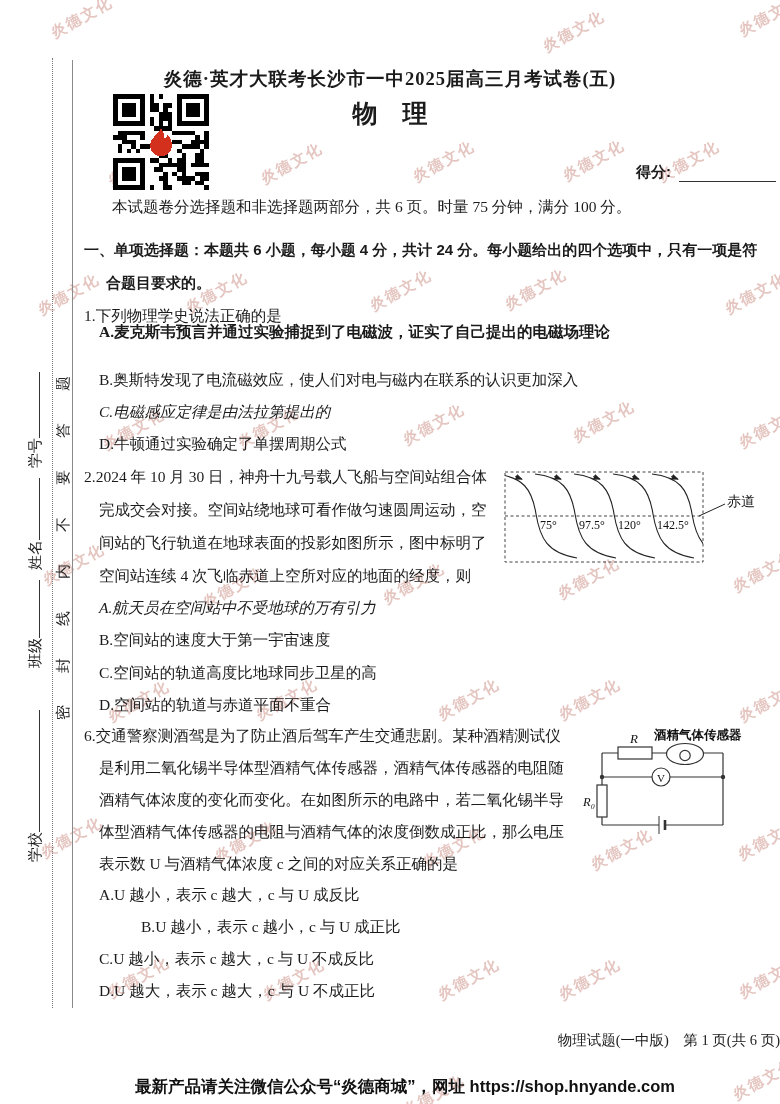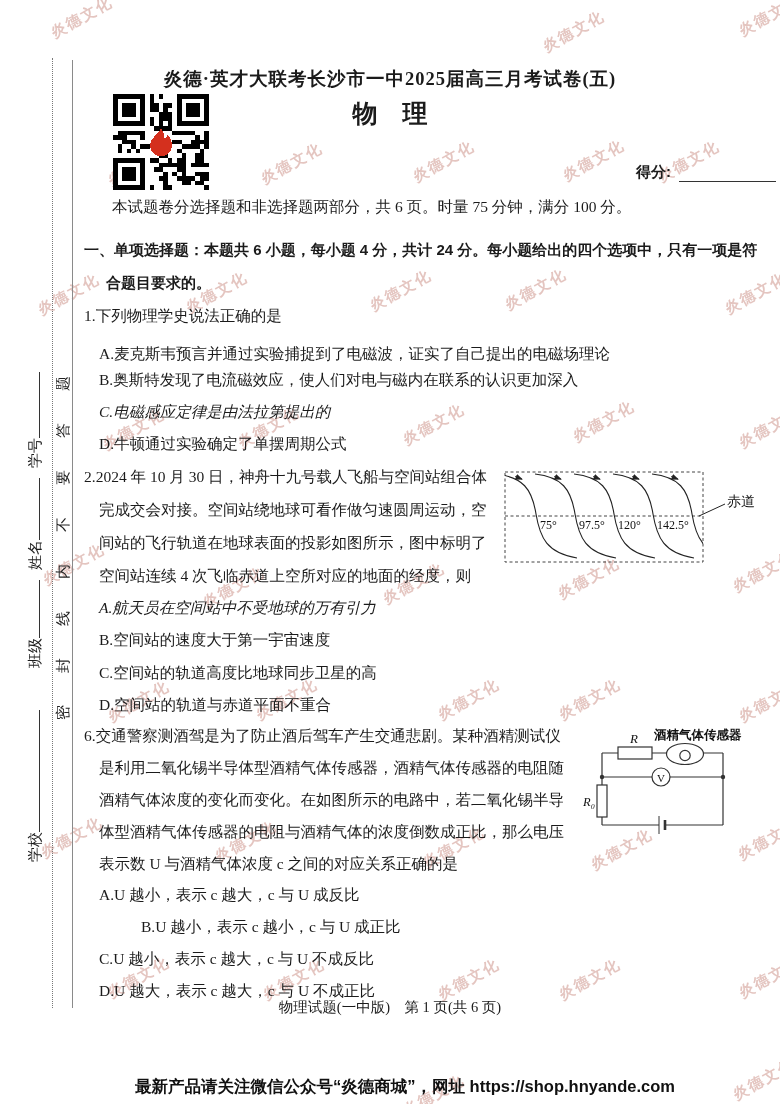--- a/index.html
+++ b/index.html
@@ -221,21 +221,21 @@
 
   <div class="score" style="left:636px;top:163px;">得分:</div>
   <div class="scoreline" style="left:679px;top:165px;width:97px;height:16px;"></div>
 
   <div class="ln" style="left:112px;top:198px;">本试题卷分选择题和非选择题两部分，共 6 页。时量 75 分钟，满分 100 分。</div>
 
   <div class="ln hd" style="left:84px;top:241px;">一、单项选择题：本题共 6 小题，每小题 4 分，共计 24 分。每小题给出的四个选项中，只有一项是符</div>
   <div class="ln hd" style="left:106px;top:274px;">合题目要求的。</div>
 
   <div class="ln" style="left:84px;top:307px;">1.下列物理学史说法正确的是</div>
-  <div class="ln" style="left:99px;top:345px;">A.麦克斯韦预言并通过实验捕捉到了电磁波，证实了自己提出的电磁场理论</div>
+  <div class="ln" style="left:99px;top:323px;font-weight:bold;">A.麦克斯韦预言并通过实验捕捉到了电磁波，证实了自己提出的电磁场理论</div>
   <div class="ln" style="left:99px;top:371px;">B.奥斯特发现了电流磁效应，使人们对电与磁内在联系的认识更加深入</div>
   <div class="ln" style="left:99px;top:403px;font-style:italic;">C.电磁感应定律是由法拉第提出的</div>
   <div class="ln" style="left:99px;top:435px;">D.牛顿通过实验确定了单摆周期公式</div>
 
   <div class="ln" style="left:84px;top:468px;">2.2024 年 10 月 30 日，神舟十九号载人飞船与空间站组合体</div>
   <div class="ln" style="left:99px;top:501px;">完成交会对接。空间站绕地球可看作做匀速圆周运动，空</div>
   <div class="ln" style="left:99px;top:534px;">间站的飞行轨道在地球表面的投影如图所示，图中标明了</div>
   <div class="ln" style="left:99px;top:567px;">空间站连续 4 次飞临赤道上空所对应的地面的经度，则</div>
   <div class="ln" style="left:99px;top:599px;font-style:italic;">A.航天员在空间站中不受地球的万有引力</div>
   <div class="ln" style="left:99px;top:631px;">B.空间站的速度大于第一宇宙速度</div>
@@ -304,16 +304,16 @@
       <line x1="85" y1="100" x2="85" y2="110" stroke-width="2.6"></line>
     </g>
     <circle cx="22" cy="57" r="2.2" fill="#333"></circle>
     <circle cx="143" cy="57" r="2.2" fill="#333"></circle>
     <text x="74" y="19" font-size="12.5" font-weight="bold" fill="#111">酒精气体传感器</text>
     <text x="50" y="23" font-size="13" font-style="italic" fill="#111">R</text>
     <text x="15" y="86" font-size="12.5" font-style="italic" text-anchor="end" fill="#111">R₀</text>
     <text x="81" y="61.5" font-size="11" text-anchor="middle" fill="#111">V</text>
   </svg>
 
-  <div class="footer" style="top:998px;">物理试题(一中版)　第 1 页(共 6 页)</div>
+  <div class="footer" style="top:1031px;text-align:right;">物理试题(一中版)　第 1 页(共 6 页)</div>
   <div class="promo" style="top:1076px;margin-left:15px;">最新产品请关注微信公众号“炎德商城”，网址 https://shop.hnyande.com</div>
 
 </div>
 
 </body></html>

